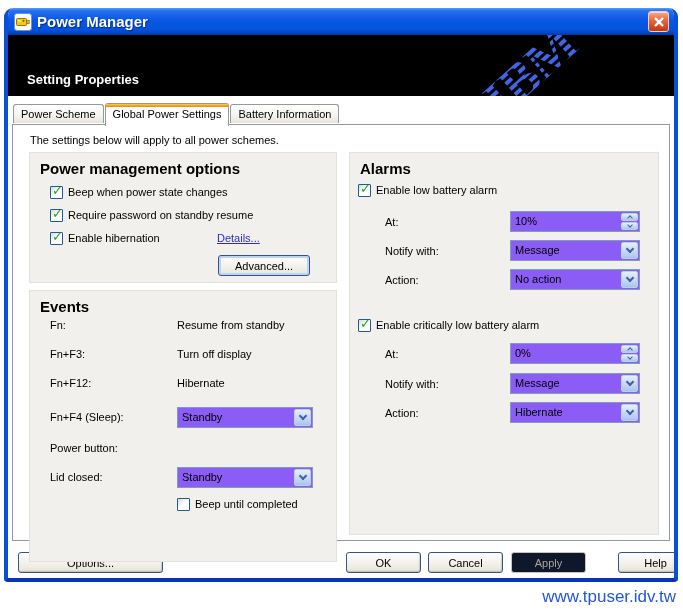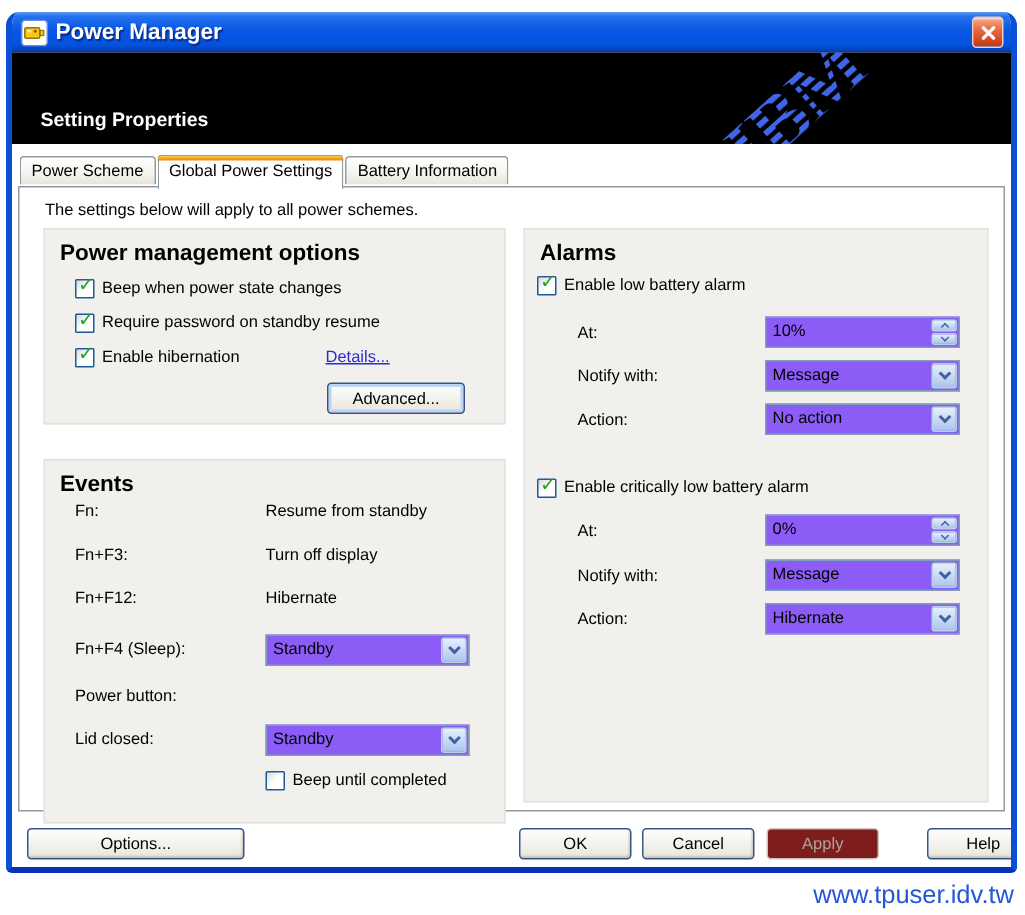--- a/index.html
+++ b/index.html
@@ -64,21 +64,21 @@
   .link { color:#2b2bd5; text-decoration:underline; cursor:pointer; }
 
   
   .btn {
     position:absolute; height:21px; border:1px solid #35548b; border-radius:3px;
     background:linear-gradient(180deg,#ffffff,#f4f3ee 45%,#eceade 85%,#dcd9cd);
     box-shadow: inset -1px -1px 1px rgba(150,140,120,.35);
     font-size:11px; color:#000; display:flex; align-items:center; justify-content:center;
   }
   .btn.default { box-shadow: inset 0 0 0 2px #bcd4f6, inset -1px -1px 1px rgba(150,140,120,.2); }
-  .btn.disabled { border-color:#c9c5bb; background:#7f1d1d; color:#a9a69b; box-shadow:none; }
+  .btn.disabled { border-color:#c9c5bb; background:#0f172a; color:#a9a69b; box-shadow:none; }
 
   
   .combo, .spin { position:absolute; height:21px; border:1px solid #7f9db9; background:#8b5cf6; display:flex; }
   .combo .val, .spin .val { flex:1; font-size:11px; padding:3px 0 0 4px; overflow:hidden; white-space:nowrap; }
   .ddbtn {
     width:17px; margin:1px; border:1px solid #b9d0ea; border-radius:2px;
     background:linear-gradient(180deg,#e6f0fc,#cbdcf6 45%,#b2c9ef 90%,#a5bfea);
     display:flex; align-items:center; justify-content:center;
   }
   .chev { width:6px; height:6px; border-right:2px solid #44619f; border-bottom:2px solid #44619f;
@@ -166,21 +166,21 @@
           </span>
           <span class="lbl" style="left:38px; top:79px;">Enable hibernation</span>
 
           <span class="lbl link" style="left:187px; top:79px;">Details...</span>
 
           <div class="btn default" style="left:188px; top:102px; width:92px;">
             <span>Advanced...</span>
           </div>
         </div>
 
-        <div class="panel" style="left:16px; top:165px; width:308px; height:243px;margin-top:16px;">
+        <div class="panel" style="left:16px; top:165px; width:308px; height:272px;">
           <div class="panel-title">Events</div>
 
           <span class="lbl" style="left:20px; top:28px;">Fn:</span>
           <span class="lbl" style="left:147px; top:28px;">Resume from standby</span>
 
           <span class="lbl" style="left:20px; top:57px;">Fn+F3:</span>
           <span class="lbl" style="left:147px; top:57px;">Turn off display</span>
 
           <span class="lbl" style="left:20px; top:86px;">Fn+F12:</span>
           <span class="lbl" style="left:147px; top:86px;">Hibernate</span>

